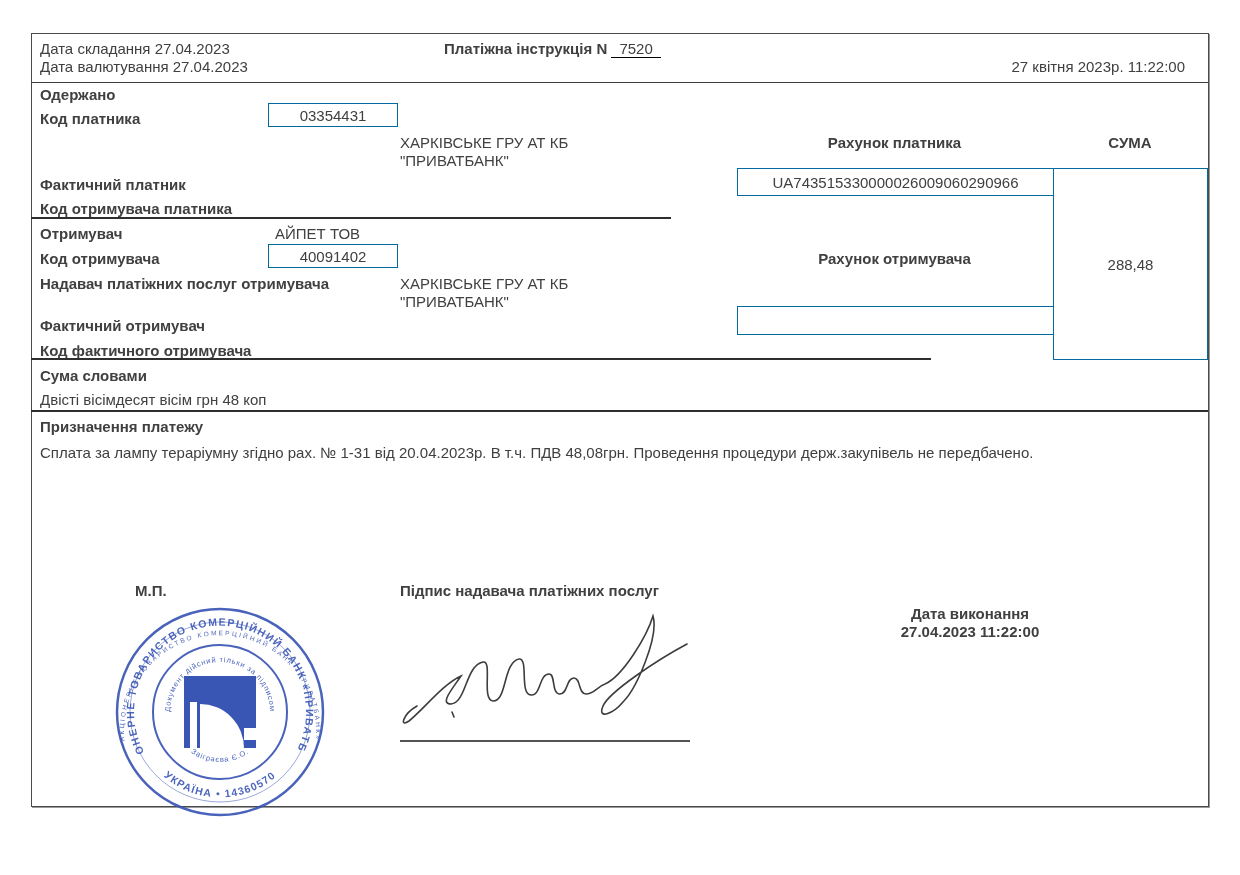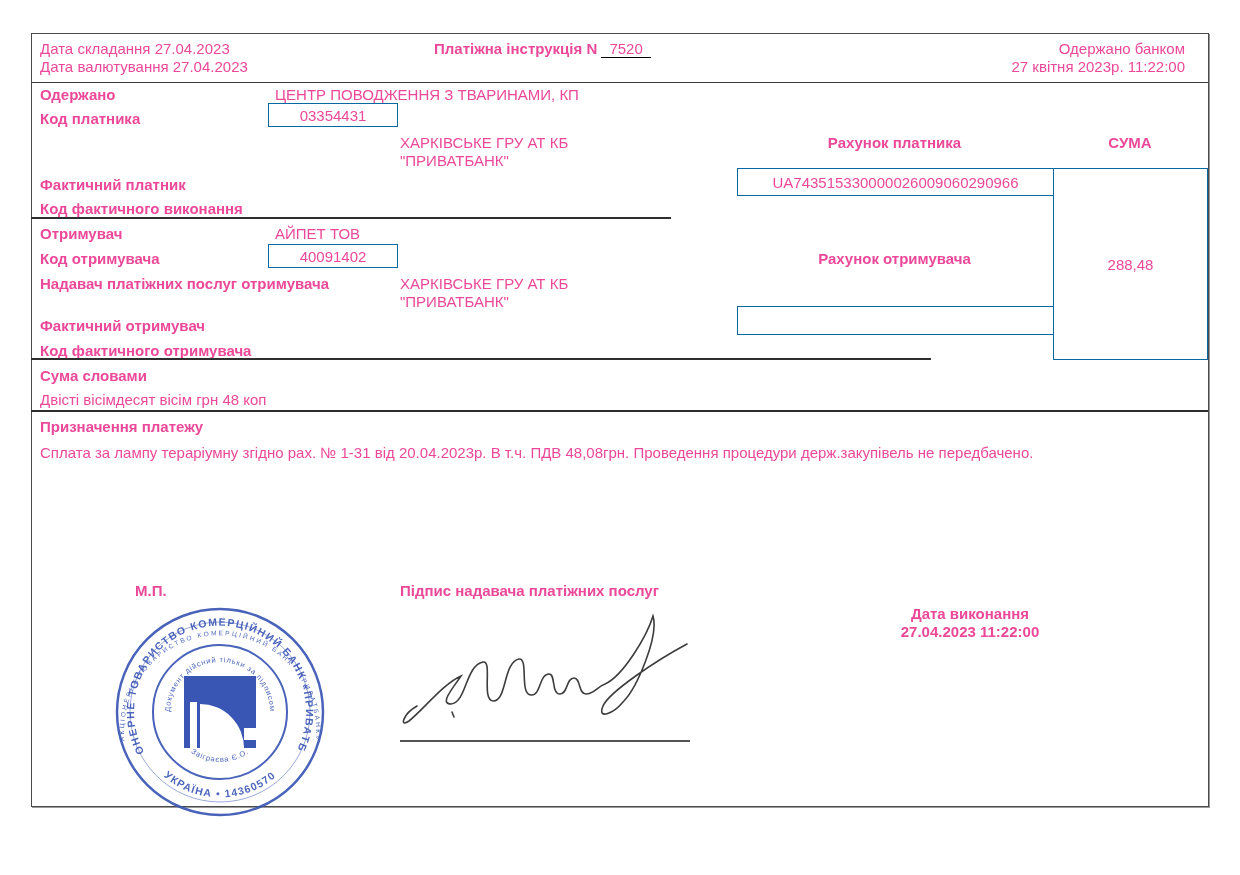--- a/index.html
+++ b/index.html
@@ -1,68 +1,66 @@
 <!DOCTYPE html>
 <html><head>
 <meta charset="utf-8">
 <style>
   html,body{margin:0;padding:0;background:#fff;}
   .page{position:relative;width:1240px;height:875px;background:#ffffff;
-        font-family:"Liberation Sans",sans-serif;font-size:15px;color:#ec4899;overflow:hidden;}
+        font-family:"Liberation Sans",sans-serif;font-size:15px;color:#404040;overflow:hidden;}
   .doc-border{position:absolute;left:31px;top:33px;width:1176px;height:772px;
               border:1px solid #4a4a4a;box-shadow:1px 1px 0 #9a9a9a;}
   .abs{position:absolute;white-space:nowrap;line-height:18px;}
   .b{font-weight:bold;}
   .ctr{text-align:center;}
   .rgt{text-align:right;}
   .hline{position:absolute;background:#3c3c3c;height:1px;}
   .hline2{position:absolute;background:#2e2e2e;height:2px;}
   .box{position:absolute;border:1px solid #0369a1;display:flex;align-items:center;justify-content:center;}
   .num-underline{font-weight:normal;border-bottom:1px solid #000;padding:0 8px;}
   svg text{font-family:"Liberation Sans",sans-serif;}
 </style>
 </head>
 <body>
 
 <div class="page">
   <div class="doc-border"></div>
 
   <div class="abs" style="left:40px;top:40px;">Дата складання 27.04.2023</div>
   <div class="abs" style="left:40px;top:58px;">Дата валютування 27.04.2023</div>
-  <div class="abs" style="left:434px;top:40px;">
+  <div class="abs" style="left:444px;top:40px;">
     <span class="b">Платіжна інструкція N</span>
     <span class="num-underline">7520</span>
   </div>
-  <div class="abs rgt" style="left:920px;top:40px;width:265px;">Одержано банком</div>
   <div class="abs rgt" style="left:920px;top:58px;width:265px;">27 квітня 2023р. 11:22:00</div>
   <div class="hline" style="left:31px;top:82px;width:1177px;"></div>
 
   <div class="abs b" style="left:40px;top:86px;">Одержано</div>
-  <div class="abs" style="left:275px;top:86px;">ЦЕНТР ПОВОДЖЕННЯ З ТВАРИНАМИ, КП</div>
 
   <div class="abs b" style="left:40px;top:110px;">Код платника</div>
   <div class="box" style="left:268px;top:103px;width:128px;height:22px;">
     <span>03354431</span>
   </div>
 
   <div class="abs" style="left:400px;top:134px;">ХАРКІВСЬКЕ ГРУ АТ КБ</div>
   <div class="abs" style="left:400px;top:152px;">"ПРИВАТБАНК"</div>
 
   <div class="abs b ctr" style="left:737px;top:134px;width:315px;">Рахунок платника</div>
   <div class="abs b ctr" style="left:1053px;top:134px;width:154px;">СУМА</div>
 
   <div class="abs b" style="left:40px;top:176px;">Фактичний платник</div>
   <div class="box" style="left:737px;top:168px;width:315px;height:26px;">
     <span>UA743515330000026009060290966</span>
   </div>
   <div class="box" style="left:1053px;top:168px;width:153px;height:190px;">
     <span>288,48</span>
   </div>
 
-  <div class="abs b" style="left:40px;top:200px;">Код фактичного виконання</div>
+  <div class="abs b" style="left:40px;top:200px;">Код отримувача платника</div>
   <div class="hline2" style="left:31px;top:217px;width:640px;"></div>
 
   <div class="abs b" style="left:40px;top:225px;">Отримувач</div>
   <div class="abs" style="left:275px;top:225px;">АЙПЕТ ТОВ</div>
 
   <div class="abs b" style="left:40px;top:250px;">Код отримувача</div>
   <div class="box" style="left:268px;top:244px;width:128px;height:22px;">
     <span>40091402</span>
   </div>
   <div class="abs b ctr" style="left:737px;top:250px;width:315px;">Рахунок отримувача</div>

